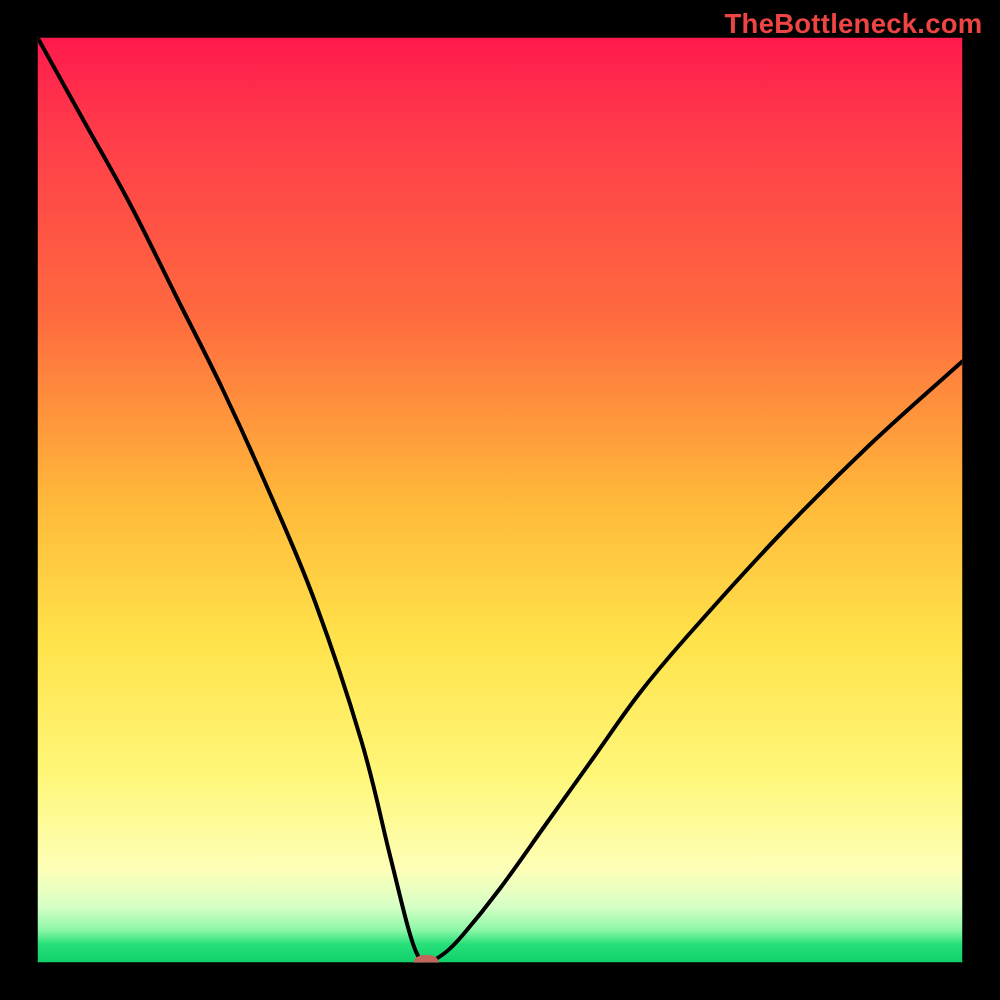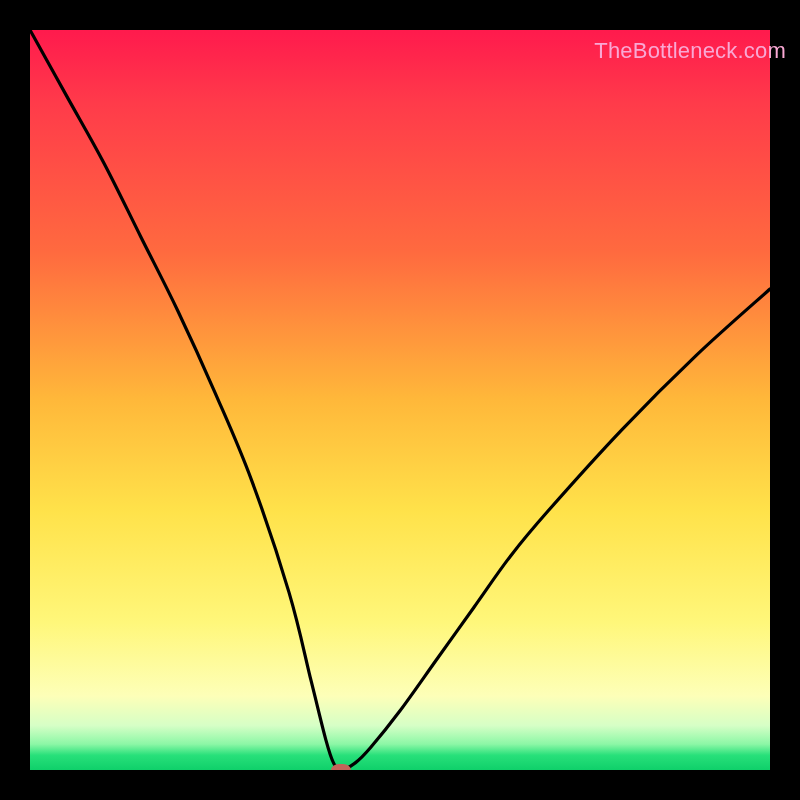--- a/index.html
+++ b/index.html
@@ -14,26 +14,25 @@
   .frame {
     position: relative;
     width: 800px;
     height: 800px;
     background: #000;
   }
   .watermark {
     position: absolute;
     top: 6px;
     right: 14px;
-    color: #f9a8d4;
+    color: #ef4444;
     font-size: 22px;
-    font-weight: 400;
+    font-weight: 700;
     letter-spacing: 0.2px;
     z-index: 30;
-    margin-top: 32px;
   }
   .plot-area {
     position: absolute;
     left: 30px;
     top: 30px;
     width: 740px;
     height: 740px;
     overflow: hidden;
   }
   .gradient {

